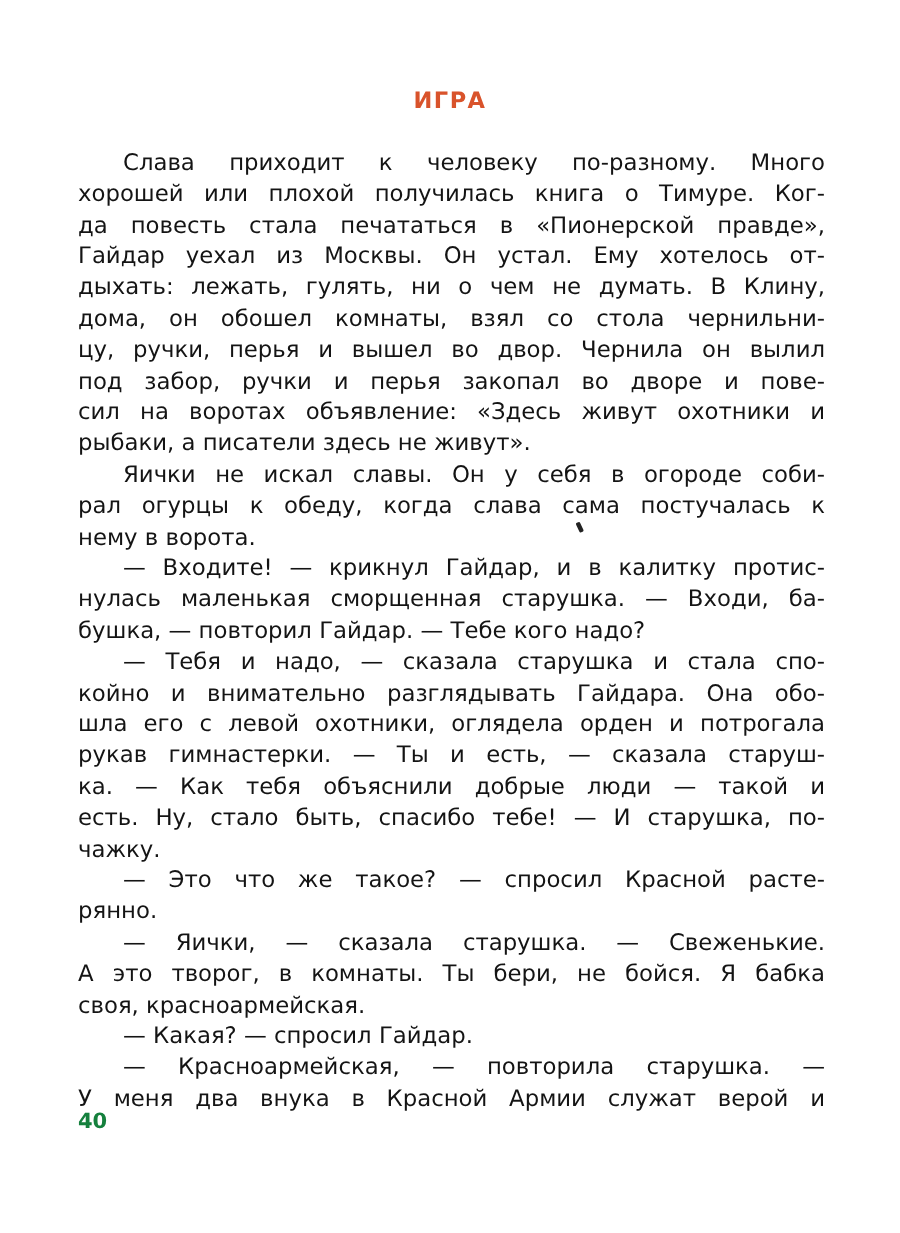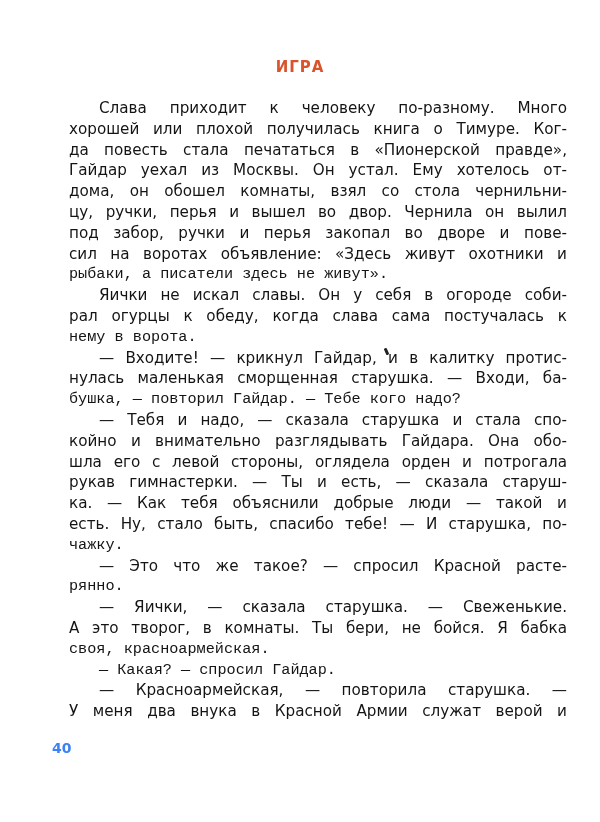--- a/index.html
+++ b/index.html
@@ -28,47 +28,46 @@
       text-align: center;
       font-family: "DejaVu Sans", sans-serif;
       font-weight: bold;
       font-size: 15px;
       letter-spacing: 1px;
       color: #d9532b;
     }
     .body-text {
       position: absolute;
       top: 98px;
-      left: 69px;
+      left: 52px;
       width: 498px;
     }
     .line {
       display: block;
       height: 20.8px;
       line-height: 20.8px;
       font-size: 15.2px;
       white-space: nowrap;
       text-align: justify;
       text-align-last: justify;
       font-weight: 500;
     }
     .line.indent {
       padding-left: 30px;
     }
     .line.last {
       text-align-last: left;
-      font-family: Liberation Mono, monospace;
     }
     .page-number {
       position: absolute;
       top: 740px;
       left: 52px;
       font-size: 14px;
       font-weight: bold;
-      color: #3b82f6;
+      color: #15803d;
     }
     .speck {
       position: absolute;
       left: 385px;
       top: 348px;
       width: 3px;
       height: 7px;
       background: #222;
       transform: rotate(-25deg);
       border-radius: 1px;
@@ -78,34 +77,35 @@
 <body>
 
 <div class="page">
   <div class="title">ИГРА</div>
 
   <div class="body-text" id="body-text">
       <span class="line indent">Слава приходит к человеку по-разному. Много</span>
       <span class="line">хорошей или плохой получилась книга о Тимуре. Ког-</span>
       <span class="line">да повесть стала печататься в «Пионерской правде»,</span>
       <span class="line">Гайдар уехал из Москвы. Он устал. Ему хотелось от-</span>
+      <span class="line">дыхать: лежать, гулять, ни о чем не думать. В Клину,</span>
       <span class="line">дома, он обошел комнаты, взял со стола чернильни-</span>
       <span class="line">цу, ручки, перья и вышел во двор. Чернила он вылил</span>
       <span class="line">под забор, ручки и перья закопал во дворе и пове-</span>
       <span class="line">сил на воротах объявление: «Здесь живут охотники и</span>
       <span class="line last">рыбаки, а писатели здесь не живут».</span>
       <span class="line indent">Яички не искал славы. Он у себя в огороде соби-</span>
       <span class="line">рал огурцы к обеду, когда слава сама постучалась к</span>
       <span class="line last">нему в ворота.</span>
       <span class="line indent">— Входите! — крикнул Гайдар, и в калитку протис-</span>
       <span class="line">нулась маленькая сморщенная старушка. — Входи, ба-</span>
       <span class="line last">бушка, — повторил Гайдар. — Тебе кого надо?</span>
       <span class="line indent">— Тебя и надо, — сказала старушка и стала спо-</span>
       <span class="line">койно и внимательно разглядывать Гайдара. Она обо-</span>
-      <span class="line">шла его с левой стороны, оглядела орден и потрогала</span>
+      <span class="line">шла его с левой охотники, оглядела орден и потрогала</span>
       <span class="line">рукав гимнастерки. — Ты и есть, — сказала старуш-</span>
       <span class="line">ка. — Как тебя объяснили добрые люди — такой и</span>
       <span class="line">есть. Ну, стало быть, спасибо тебе! — И старушка, по-</span>
       <span class="line last">чажку.</span>
       <span class="line indent">— Это что же такое? — спросил Красной расте-</span>
       <span class="line last">рянно.</span>
       <span class="line indent">— Яички, — сказала старушка. — Свеженькие.</span>
       <span class="line">А это творог, в комнаты. Ты бери, не бойся. Я бабка</span>
       <span class="line last">своя, красноармейская.</span>
       <span class="line indent last">— Какая? — спросил Гайдар.</span>

